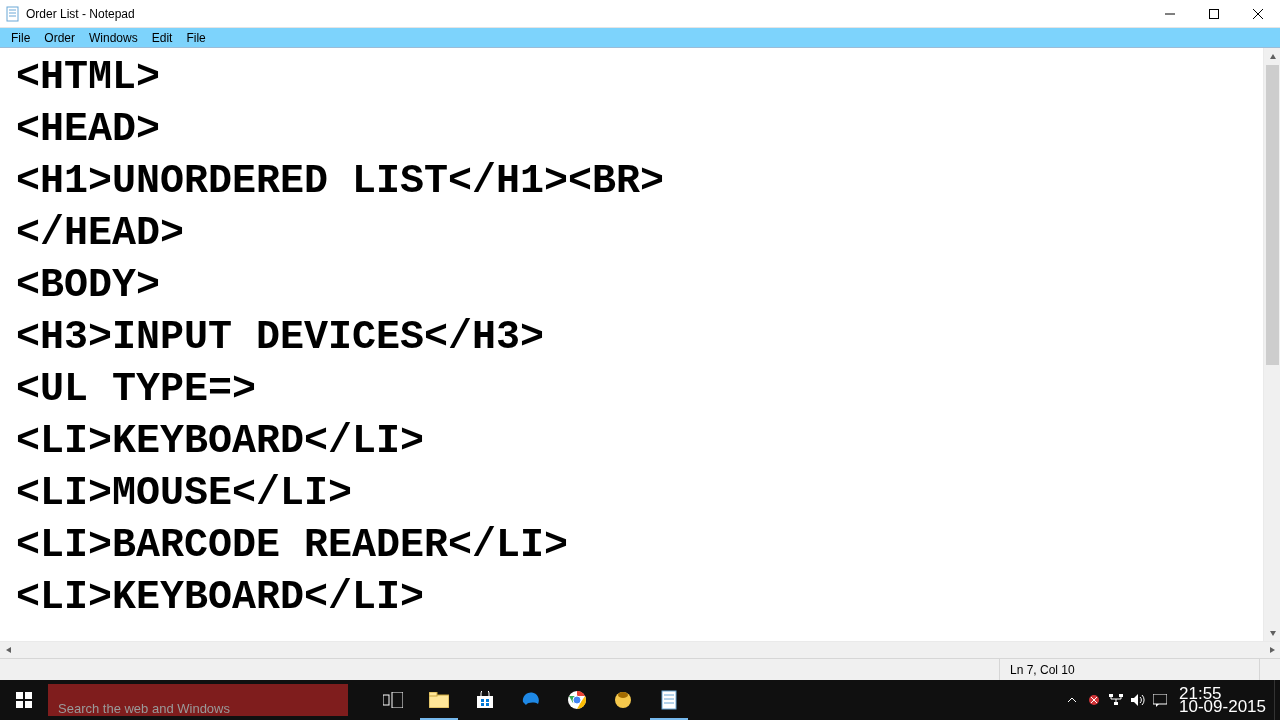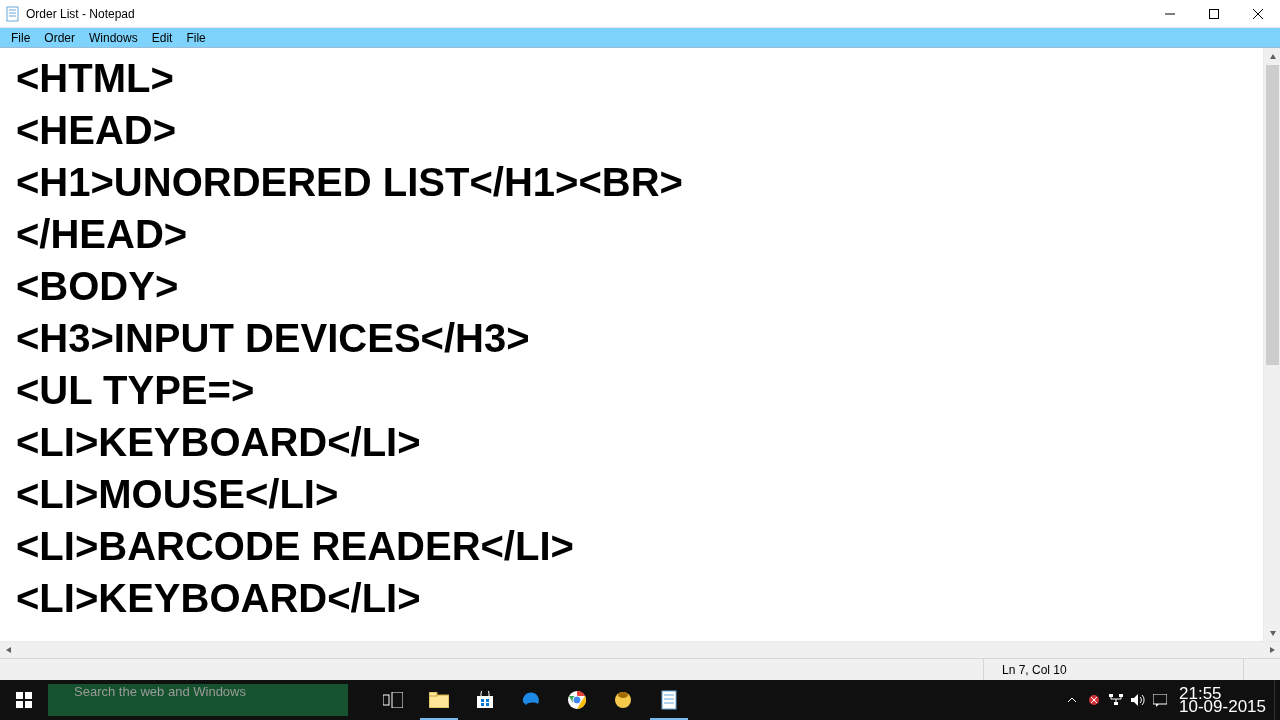--- a/index.html
+++ b/index.html
@@ -11,38 +11,38 @@
   .titlebar .title { flex: 0 0 auto; }
   .titlebar .spacer { flex: 1 1 auto; }
   .titlebar .winbtn { width: 44px; height: 28px; display: flex; align-items: center; justify-content: center; color: #000; }
   .winbtn svg { width: 10px; height: 10px; }
   
   .menubar { height: 20px; background: #7dd3fc; display: flex; align-items: center; padding: 0 4px; font-size: 12px; color: #000; border-bottom: 1px solid #9bbcd8; }
   .menubar .menuitem { padding: 2px 7px; }
   
   .editor-wrap { flex: 1 1 auto; display: flex; flex-direction: column; background: #fff; min-height: 0; }
   .editor-body { flex: 1 1 auto; display: flex; min-height: 0; }
-  .editor { flex: 1 1 auto; padding: 4px 6px 4px 16px; font-family: Liberation Sans, sans-serif; font-size: 40px; line-height: 52px; font-weight: 700; white-space: pre; overflow: hidden; color: #000; }
+  .editor { flex: 1 1 auto; padding: 4px 6px 4px 16px; font-family: Liberation Mono, monospace; font-size: 40px; line-height: 52px; font-weight: 700; white-space: pre; overflow: hidden; color: #000; }
   .vscroll { width: 17px; background: #f0f0f0; position: relative; border-left: 1px solid #eaeaea; }
   .vscroll .arrow { position: absolute; left: 0; width: 17px; height: 17px; display: flex; align-items: center; justify-content: center; color: #606060; }
   .vscroll .arrow.up { top: 0; }
   .vscroll .arrow.down { bottom: 0; }
   .vscroll .thumb { position: absolute; left: 2px; width: 13px; background: #cdcdcd; border-radius: 0; }
   .hscroll { height: 17px; background: #f0f0f0; position: relative; border-top: 1px solid #eaeaea; display: flex; align-items: center; }
   .hscroll .arrow { width: 17px; height: 17px; display: flex; align-items: center; justify-content: center; color: #606060; }
   .hscroll .arrow.left { margin-right: auto; }
   .hscroll .arrow.right { margin-left: auto; }
   
   .statusbar { height: 22px; background: #f0f0f0; border-top: 1px solid #d6d6d6; display: flex; align-items: center; font-size: 12px; color: #000; }
-  .statusbar .seg { padding: 0 18px; border-left: 1px solid #d6d6d6; height: 100%; display: flex; align-items: center; }
+  .statusbar .seg { padding: 0 10px; border-left: 1px solid #d6d6d6; height: 100%; display: flex; align-items: center; }
   .statusbar .flex { flex: 1 1 auto; }
   
   .taskbar { height: 40px; background: #101010; display: flex; align-items: center; color: #fff; font-size: 13px; }
   .taskbar .start { width: 48px; height: 40px; display: flex; align-items: center; justify-content: center; }
-  .taskbar .search { flex: 0 0 300px; height: 32px; margin: 0 2px 0 0; background: #14532d; display: flex; align-items: flex-start; padding: 0 26px; color: #9a9a9a; }
+  .taskbar .search { flex: 0 0 300px; height: 32px; margin: 0 2px 0 0; background: #7f1d1d; display: flex; align-items: flex-end; padding: 0 10px; color: #9a9a9a; }
   .taskbar .gap { flex: 0 0 20px; }
   .taskbar .tbicon { width: 46px; height: 40px; display: flex; align-items: center; justify-content: center; position: relative; }
   .taskbar .tbicon.active::after { content:""; position:absolute; left:4px; right:4px; bottom:0; height:2px; background:#76b9ed; }
   .taskbar .tray { margin-left: auto; display: flex; align-items: center; height: 40px; }
   .taskbar .trayicon { width: 22px; height: 40px; display: flex; align-items: center; justify-content: center; color: #fff; }
   .taskbar .clock { padding: 0 8px; text-align: left; font-size: 17px; line-height: 13px; color: #fff; }
   .taskbar .showdesk { width: 6px; height: 40px; border-left: 1px solid #333; }
   
   .sstroke { stroke: currentColor; stroke-width: 1; fill: none; }
 </style>

